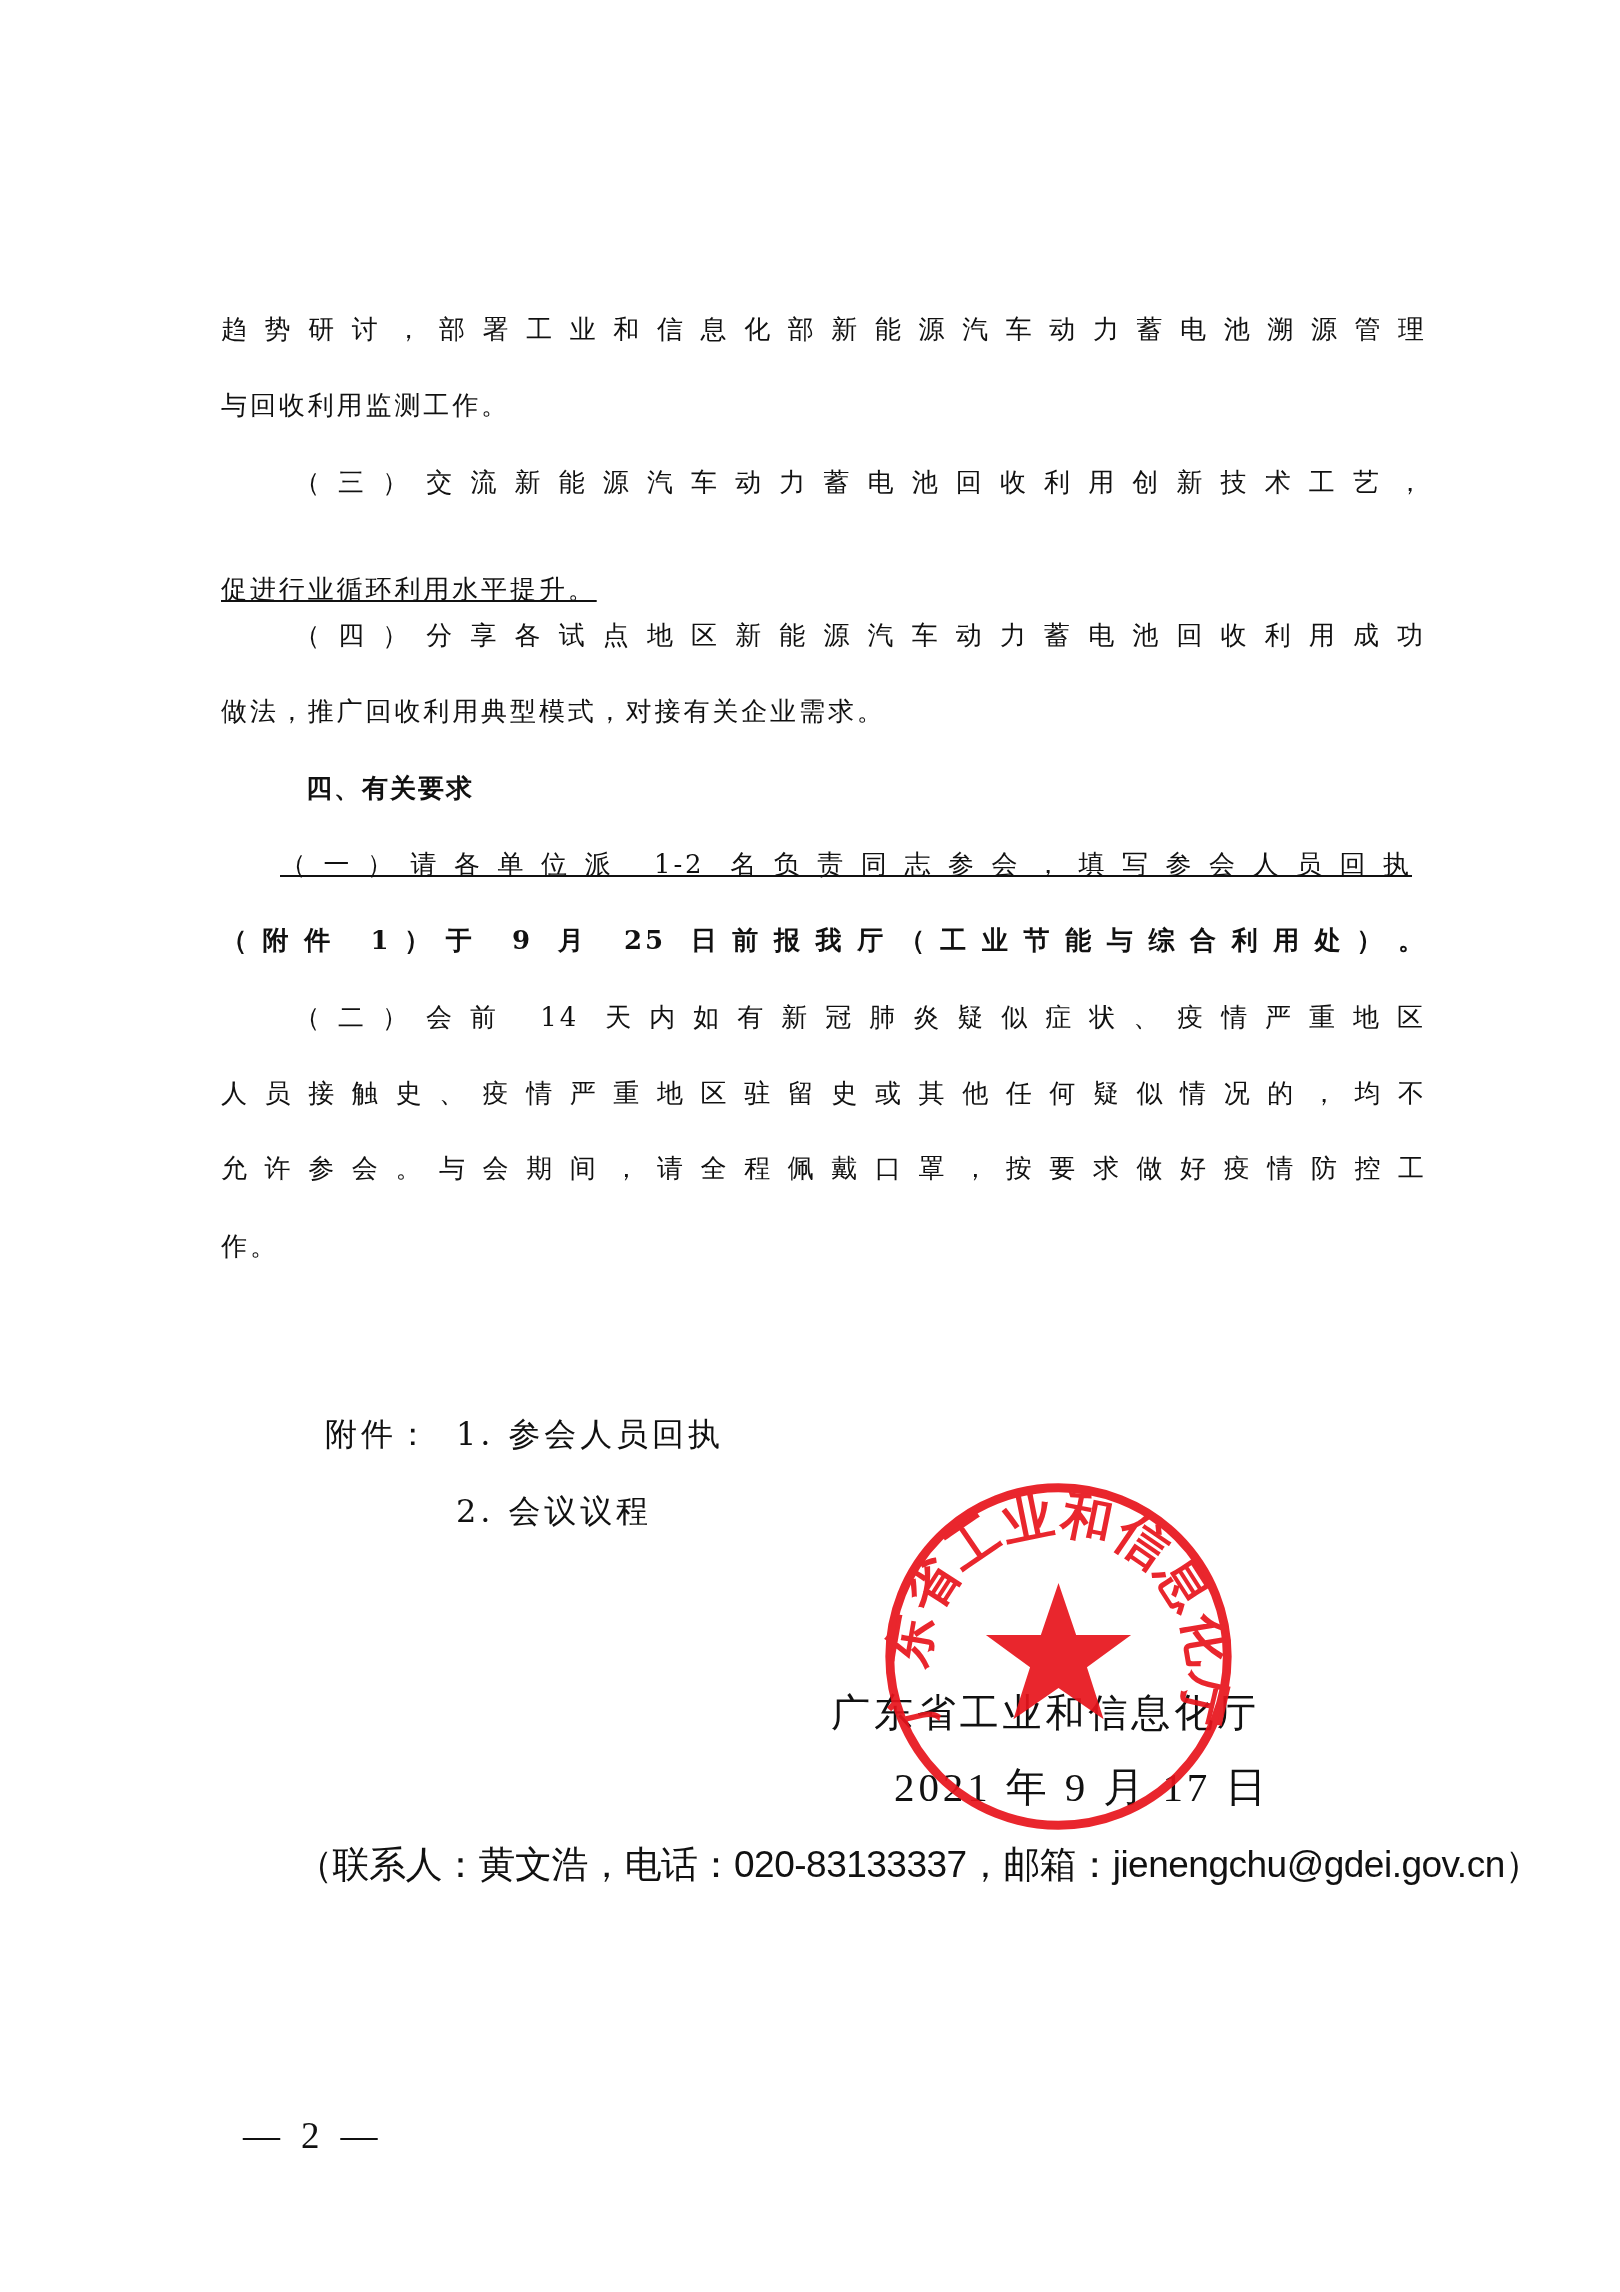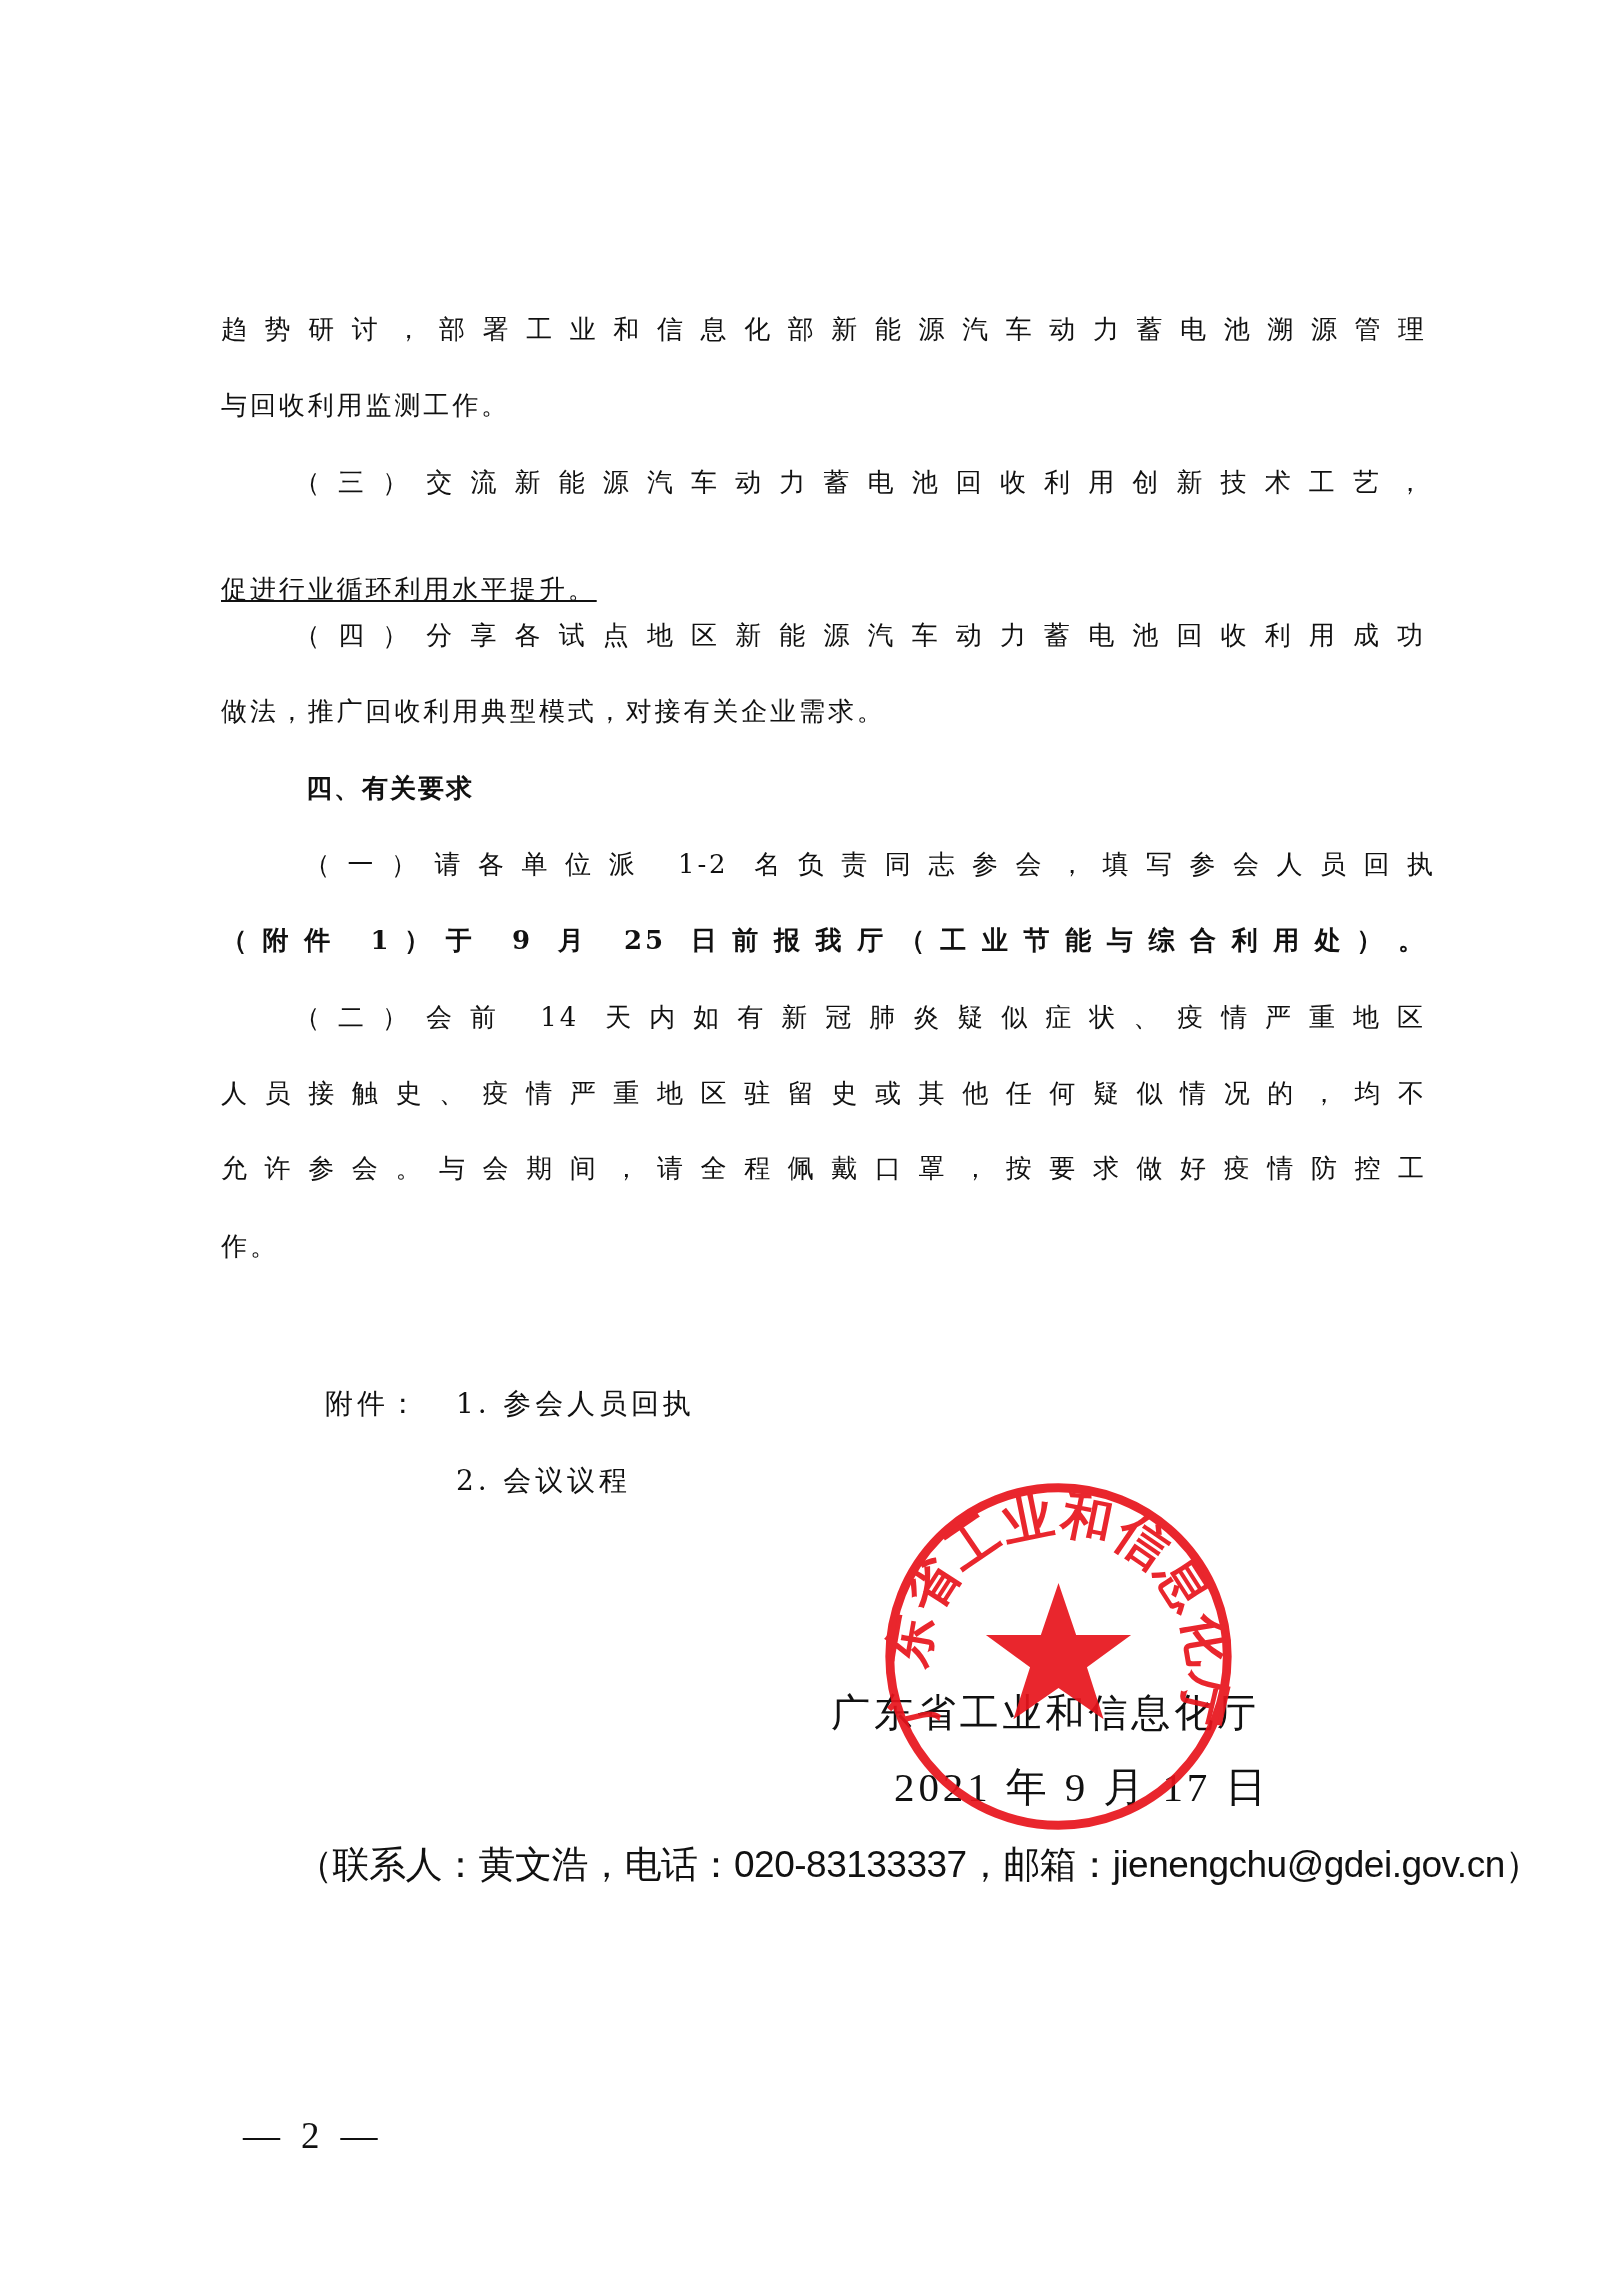--- a/index.html
+++ b/index.html
@@ -3,21 +3,21 @@
 <meta charset="utf-8">
 <style>
   html, body { margin: 0; padding: 0; background: #ffffff; }
   body { width: 1620px; height: 2293px; position: relative; overflow: hidden;
          font-family: "DejaVu Serif", "Liberation Serif", serif; color: #111; }
   .line { position: absolute; left: 221px; width: 1206px; font-size: 26px; line-height: 47px;
           white-space: nowrap; letter-spacing: 2.9px; }
   .justify { text-align: justify; text-align-last: justify; }
   .indent { left: 299px; width: 1127px; }
   .heading { font-family: Liberation Serif, serif; font-weight: bold; letter-spacing: 2px; }
-  .attach { position: absolute; font-size: 28px; line-height: 47px; white-space: nowrap; letter-spacing: 3.9px; }
+  .attach { position: absolute; font-size: 32px; line-height: 47px; white-space: nowrap; letter-spacing: 3.9px; margin-top: 31px; }
   .sign { position: absolute; font-size: 39px; line-height: 47px; white-space: nowrap; letter-spacing: 3.9px; z-index: 1; }
   .contact { position: absolute; left: 296px; top: 1841px; font-size: 37px; line-height: 47px; white-space: nowrap;
              font-family: Liberation Sans, sans-serif; letter-spacing: -0.5px; }
   .pagenum { position: absolute; left: 243px; top: 2112px; font-size: 37px; line-height: 47px; white-space: nowrap;
              font-family: "Liberation Serif", serif; letter-spacing: 5.9px; }
   .seal { position: absolute; left: 877px; top: 1475px; width: 363px; height: 363px; z-index: 2; pointer-events: none; opacity: 0.92; }
 </style>
 </head>
 <body>
 
@@ -27,21 +27,21 @@
   <div class="line" style="top:382px;">与回收利用监测工作。</div>
 
   <div class="line indent justify" style="top:459px; left:294px; width:1132px;">（三）交流新能源汽车动力蓄电池回收利用创新技术工艺，</div>
   <div class="line" style="top:566px;text-decoration:underline;">促进行业循环利用水平提升。</div>
 
   <div class="line indent justify" style="top:612px; left:294px; width:1132px;">（四）分享各试点地区新能源汽车动力蓄电池回收利用成功</div>
   <div class="line" style="top:688px;">做法，推广回收利用典型模式，对接有关企业需求。</div>
 
   <div class="line heading" style="top:765px; left:306px;">四、有关要求</div>
 
-  <div class="line indent justify" style="top:841px; left:304px; width:1132px;">（一）请各单位派 1-2 名负责同志参会，填写参会人员回执</div>
+  <div class="line indent justify" style="top:841px; left:280px; width:1132px;text-decoration:underline;">（一）请各单位派 1-2 名负责同志参会，填写参会人员回执</div>
   <div class="line justify" style="top:917px; width:1206px;font-weight:bold;">（附件 1）于 9 月 25 日前报我厅（工业节能与综合利用处）。</div>
 
   <div class="line indent justify" style="top:994px; left:294px; width:1132px;">（二）会前 14 天内如有新冠肺炎疑似症状、疫情严重地区</div>
   <div class="line justify" style="top:1070px;">人员接触史、疫情严重地区驻留史或其他任何疑似情况的，均不</div>
   <div class="line justify" style="top:1147px;font-family:Liberation Mono, monospace;">允许参会。与会期间，请全程佩戴口罩，按要求做好疫情防控工</div>
   <div class="line" style="top:1223px;">作。</div>
 
   <div class="attach" style="left:325px; top:1380px;">附件：</div>
   <div class="attach" style="left:456px; top:1380px;">1. 参会人员回执</div>
   <div class="attach" style="left:456px; top:1457px;">2. 会议议程</div>

